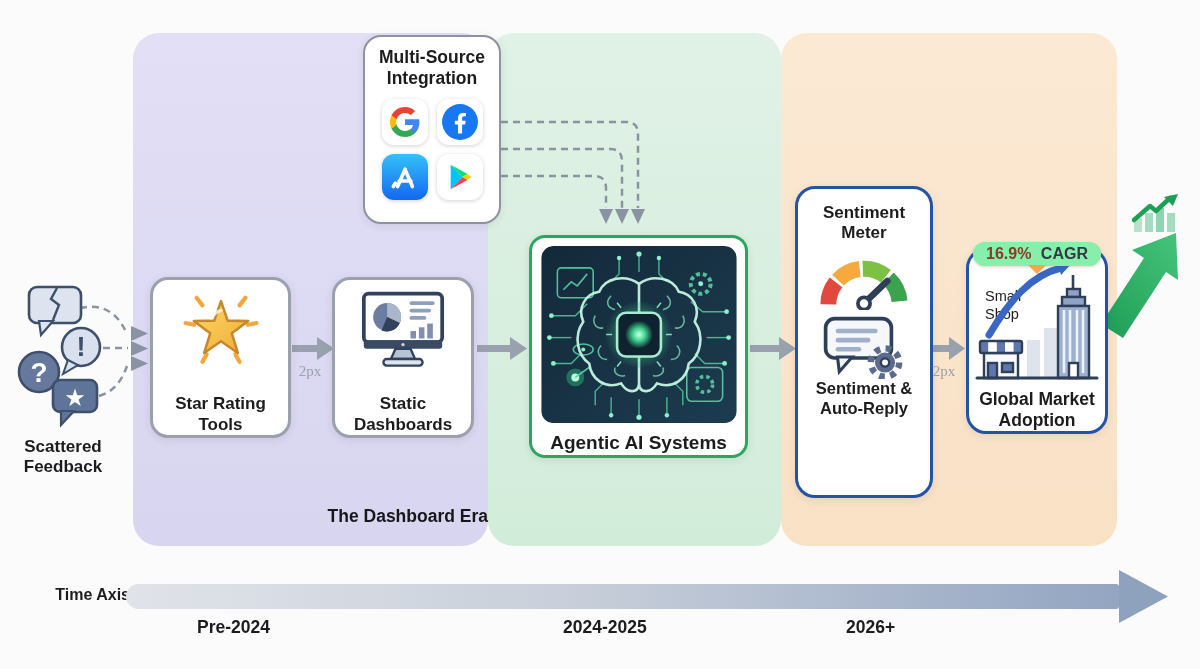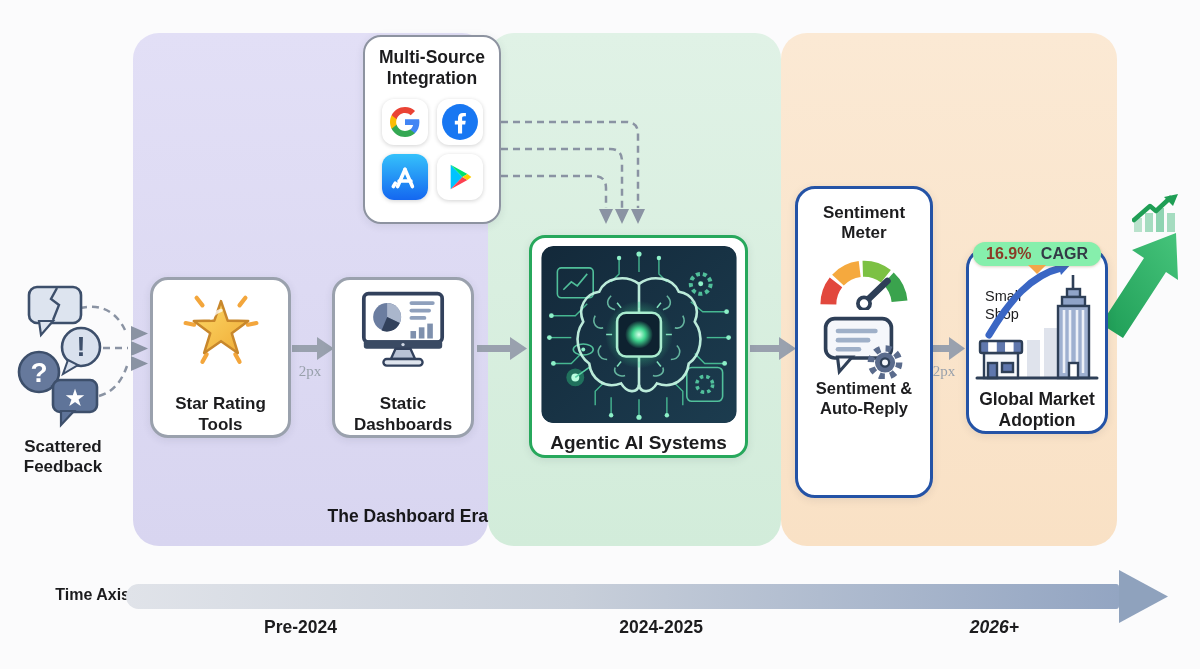--- a/index.html
+++ b/index.html
@@ -10,21 +10,21 @@
   .panel-label{position:absolute;top:506px;z-index:12;text-align:right;
                font-size:17.5px;font-weight:bold;color:#17171a;}
   .node-box{position:absolute;background:#fff;z-index:10;box-sizing:border-box;
             box-shadow:0 2px 8px rgba(40,50,70,.10);display:flex;flex-direction:column;
             align-items:center;}
   .gray-border{border:3px solid #9aa1ad;border-radius:18px;gap:24px;}
   .box-label{font-weight:bold;font-size:17px;line-height:1.2;text-align:center;color:#1c1c1e;}
   .overlay{position:absolute;left:0;top:0;z-index:6;pointer-events:none;}
   .toplayer{z-index:11;}
   .gap-note{position:absolute;z-index:12;font-size:15px;color:#98a0ab;text-align:center;font-family:Liberation Serif, serif;}
-  .year-label{position:absolute;top:617px;width:140px;text-align:right;
+  .year-label{position:absolute;top:617px;width:140px;text-align:left;
               font-size:17.5px;font-weight:bold;z-index:12;}
   .badge{position:absolute;left:50%;transform:translateX(-50%);top:-9px;z-index:13;
          background:#86efac;border-radius:14px;padding:3px 13px;white-space:nowrap;
          font-size:16px;font-weight:bold;box-shadow:0 1px 3px rgba(120,70,10,.25);}
   .badge:after{content:"";position:absolute;left:50%;transform:translateX(-50%);bottom:-8px;
          width:0;height:0;border-left:9px solid transparent;border-right:9px solid transparent;
          border-top:9px solid #f2a64a;}
   .small-note{position:absolute;font-size:14.5px;font-weight:500;line-height:1.25;color:#1c1c1e;}
 </style>
 </head>
@@ -370,15 +370,15 @@
     <rect x="35" y="19" width="8" height="19" fill="#a5dcc0"></rect>
     <path d="M2,26 L18,12 L24,17 L38,4" fill="none" stroke="#1f9e55" stroke-width="4.5" stroke-linecap="round" stroke-linejoin="round"></path>
     <polygon points="46,0 32,3 41,12" fill="#1f9e55"></polygon>
   </svg>
 
   <div class="abs box-label" style="left:30px;top:585px;width:100px;text-align:right;font-size:16px;">Time Axis</div>
   <div class="abs" style="left:126px;top:584px;width:993px;height:25px;border-radius:13px 3px 3px 13px;
               background:linear-gradient(90deg,#e0e3e9 0%,#c8cfda 45%,#93a5c2 100%);z-index:4;"></div>
   <div class="year-label" style="left:197px;">Pre-2024</div>
   <div class="year-label" style="left:563px;">2024-2025</div>
-  <div class="year-label" style="left:879px;font-style:italic;">2026+</div>
+  <div class="year-label" style="left:846px;">2026+</div>
 
 </div>
 
 </body></html>

